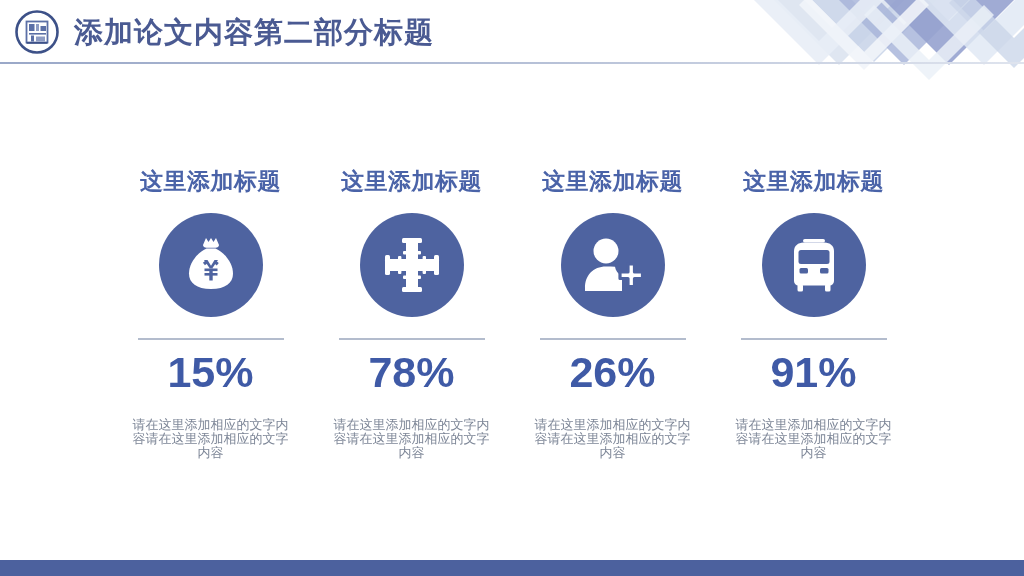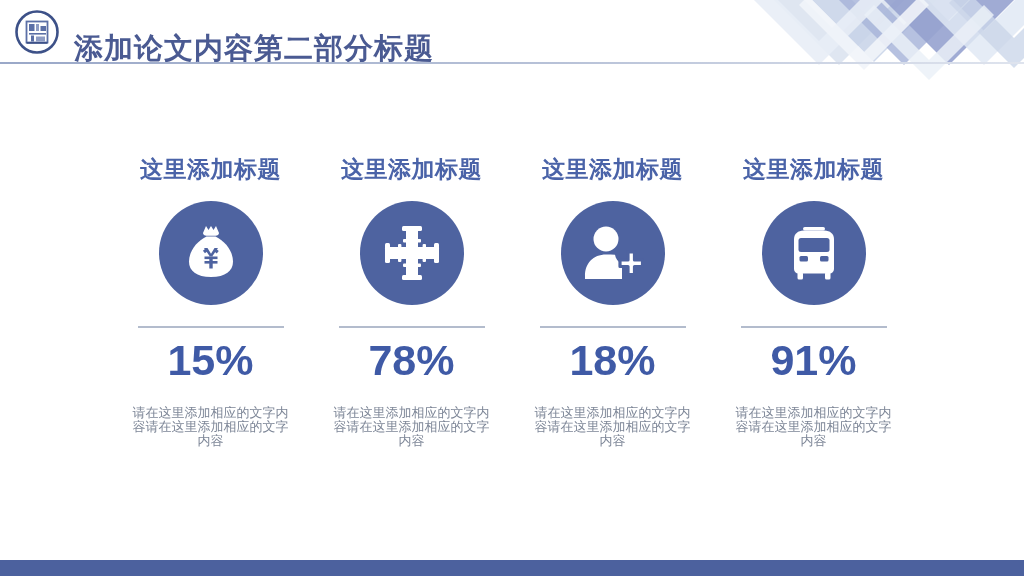--- a/index.html
+++ b/index.html
@@ -46,42 +46,42 @@
   .header-logo {
     position: absolute;
     left: 14px;
     top: 9px;
     width: 46px;
     height: 46px;
   }
   .header-title {
     position: absolute;
     left: 74px;
-    top: 28px;
+    top: 12px;
     font-size: 29px;
     font-weight: bold;
     color: #4a5a92;
     letter-spacing: 1px;
     line-height: 40px;
     white-space: nowrap;
   }
   .header-rule {
     position: absolute;
     left: 0;
     top: 62px;
     width: 1024px;
     height: 2px;
     background: linear-gradient(to right, #9aa8c8 0%, #b8c2d8 55%, #dfe4ee 100%);
   }
 
   
   .columns {
     position: absolute;
     left: 110px;
-    top: 154px;
+    top: 166px;
     width: 804px;
     display: flex;
     flex-direction: row;
   }
   .col {
     width: 201px;
     display: flex;
     flex-direction: column;
     align-items: center;
   }
@@ -227,21 +227,21 @@
       <div class="icon-circle">
         <svg width="62" height="58" viewBox="0 0 62 58" xmlns="http://www.w3.org/2000/svg">
           <g fill="#ffffff">
             <circle cx="24" cy="15" r="12.5"></circle>
             <path d="M24 30.5 C11 30.5 3 39.5 3 52 L3 55 L40 55 L40 40 C36 38 33.5 34.5 33 30.8 C30.2 30.6 27.2 30.5 24 30.5 Z"></path>
             <path d="M46 28 L52.5 28 L52.5 36 L60.5 36 L60.5 42.5 L52.5 42.5 L52.5 50.5 L46 50.5 L46 42.5 L38 42.5 L38 36 L46 36 Z" stroke="#4e63a0" stroke-width="3.2" stroke-linejoin="round"></path>
           </g>
         </svg>
       </div>
       <div class="col-rule"></div>
-      <div class="col-pct">18%</div>
+      <div class="col-pct">26%</div>
       <div class="col-desc">请在这里添加相应的文字内容请在这里添加相应的文字内容</div>
     </div>
 
     <div class="col">
       <div class="col-title">这里添加标题</div>
       <div class="icon-circle">
         <svg width="58" height="56" viewBox="0 0 58 56" xmlns="http://www.w3.org/2000/svg">
           <g fill="#ffffff">
             <rect x="18" y="2" width="22" height="3.6" rx="1.8"></rect>
             <path d="M9 14 C9 9 13 5.5 18.5 5.5 L39.5 5.5 C45 5.5 49 9 49 14 L49 44 C49 46.5 47 48.5 44.5 48.5 L13.5 48.5 C11 48.5 9 46.5 9 44 Z"></path>

